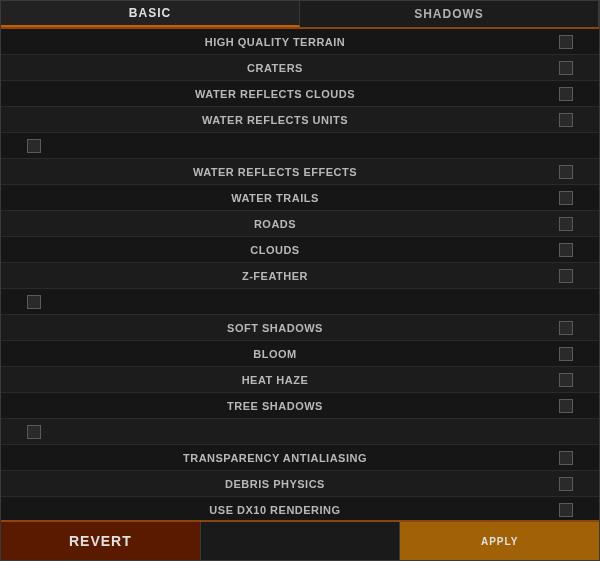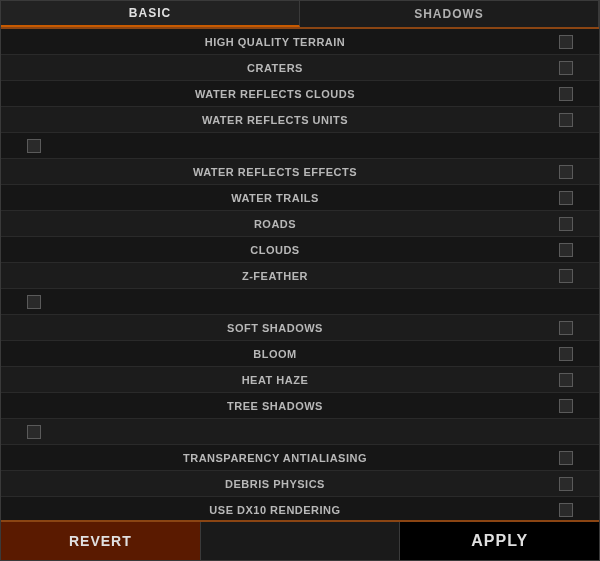--- a/index.html
+++ b/index.html
@@ -142,25 +142,25 @@
       text-transform: uppercase;
     }
 
     .btn-spacer {
       flex: 1;
       background: #1a1a1a;
     }
 
     .btn-apply {
       flex: 1;
-      background: #000000;
+      background: #a16207;
       border: none;
       border-left: 1px solid #3a3a3a;
       color: #e0e0e0;
-      font-size: 16px;
+      font-size: 10px;
       font-weight: bold;
       letter-spacing: 1px;
       cursor: pointer;
       text-transform: uppercase;
     }
   </style>
 </head>
 <body>
 
 <div class="container">

